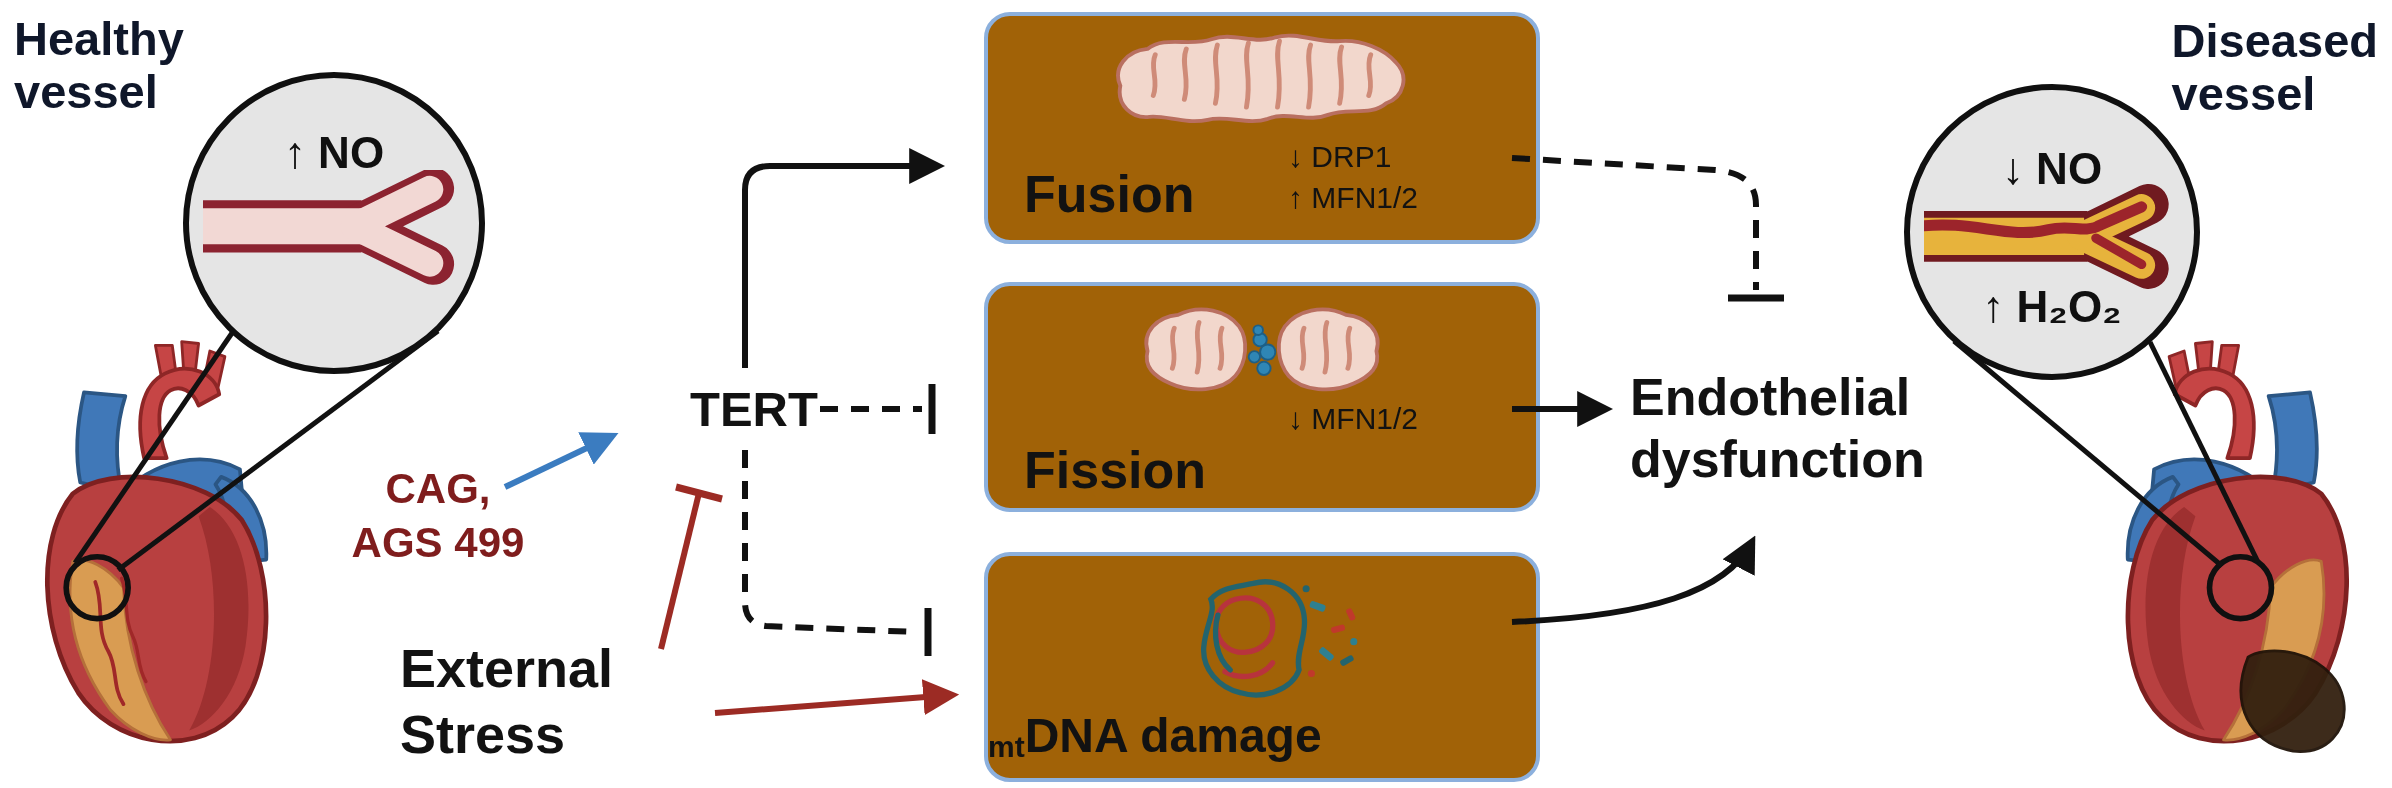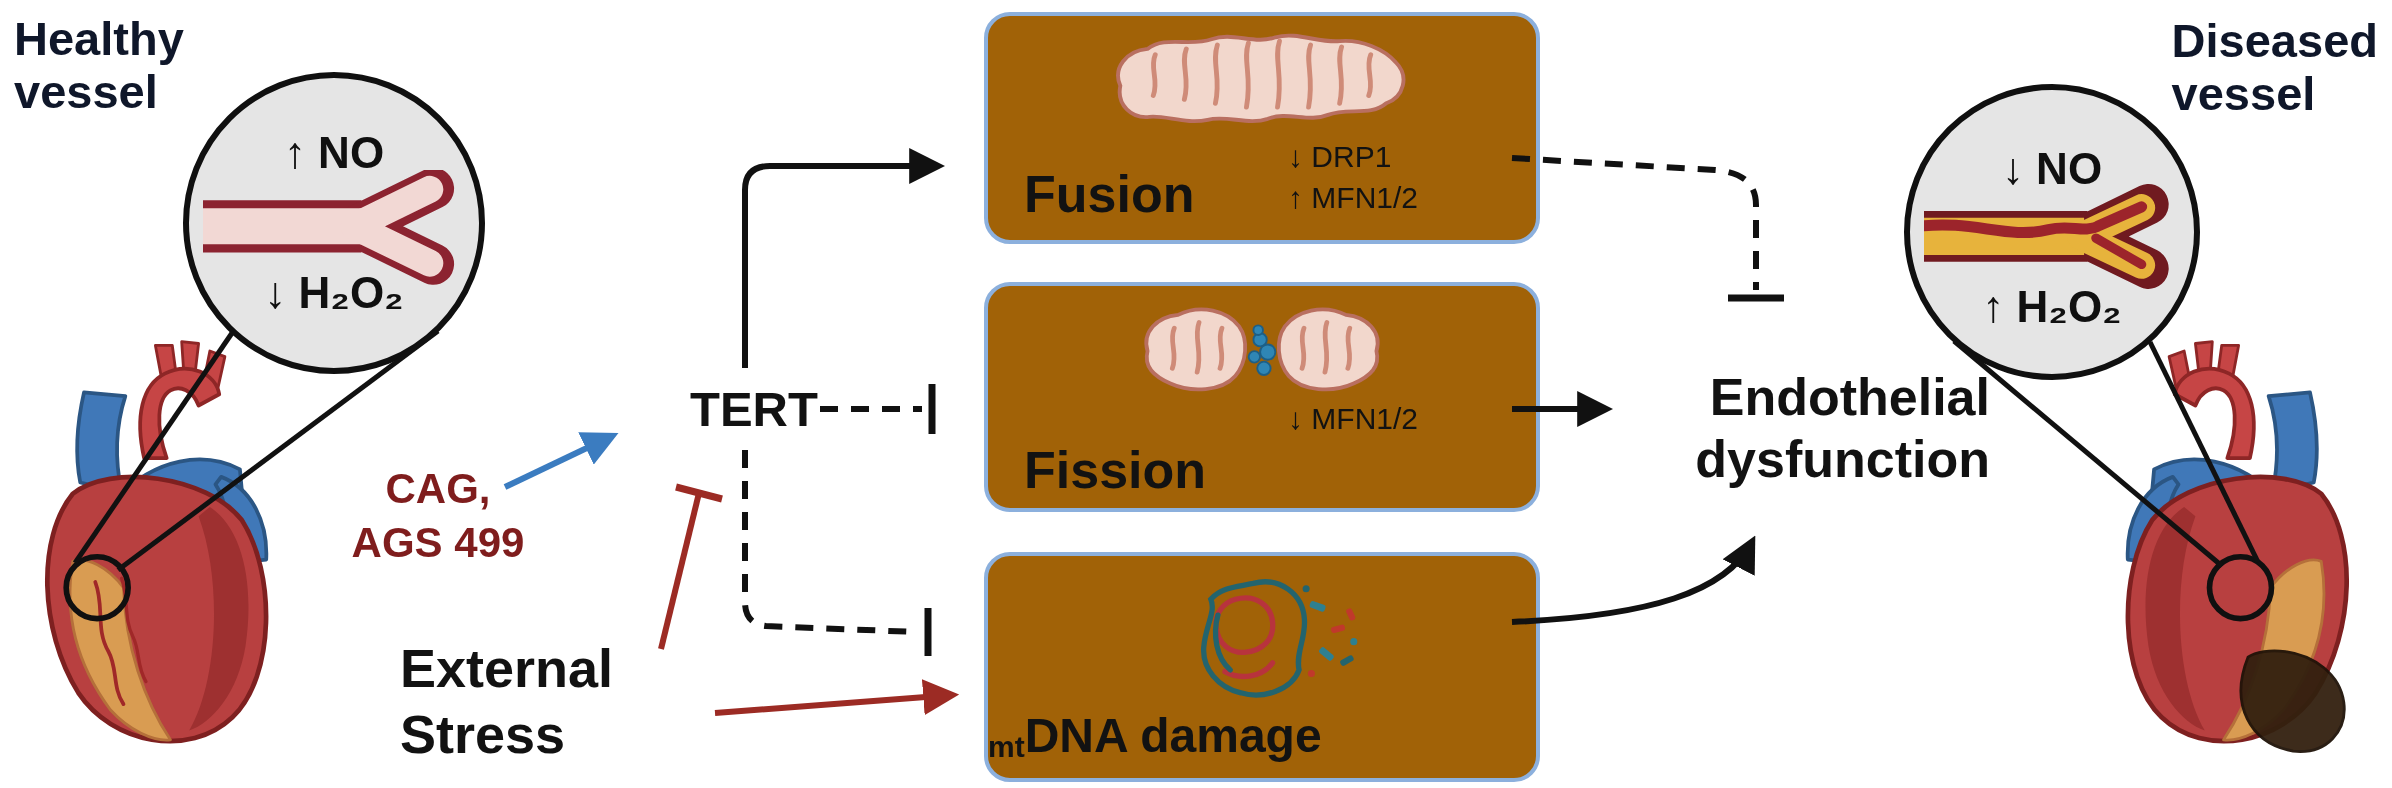--- a/index.html
+++ b/index.html
@@ -5,21 +5,21 @@
   *{box-sizing:border-box;margin:0;padding:0}
   html,body{width:2392px;height:788px;background:#ffffff;font-family:"Liberation Sans",sans-serif;color:#121212;overflow:hidden}
   #canvas{position:relative;width:2392px;height:788px;background:#fff}
   .abs{position:absolute}
   .vessel-title{font-weight:bold;font-size:47px;line-height:1.13;white-space:pre-line;color:#0f172a;z-index:3}
   .magnifier{position:absolute;border:6px solid #101010;border-radius:50%;background:#e5e5e5;overflow:hidden;z-index:2}
   .circle-label{position:absolute;width:100%;text-align:center;font-size:44px;font-weight:600;color:#101010;z-index:3}
   .activators{position:absolute;color:#7f1d1d;font-weight:bold;font-size:42px;text-align:center;line-height:1.28;white-space:pre-line;z-index:3}
   .tert{position:absolute;font-size:49px;font-weight:bold;z-index:3}
   .stress{position:absolute;font-size:54px;font-weight:bold;text-align:left;line-height:1.22;white-space:pre-line;z-index:3}
-  .endo{position:absolute;font-size:52px;font-weight:bold;text-align:right;line-height:1.2;white-space:pre-line;z-index:3}
+  .endo{position:absolute;font-size:52px;font-weight:bold;text-align:left;line-height:1.2;white-space:pre-line;z-index:3}
   .pathway-box{position:absolute;left:984px;width:556px;background:#a16207;border:4px solid #8cb0dd;border-radius:26px;z-index:2}
   .box-title{position:absolute;left:36px;font-size:52px;font-weight:bold}
   .box-stats{position:absolute;left:300px;font-size:30px;font-weight:500;line-height:1.38}
   .mtdna-label{position:absolute;width:100%;text-align:left;bottom:14px;font-size:48px;font-weight:bold}
   .mtdna-prefix{font-size:30px;font-weight:bold;vertical-align:-5px}
   .art{position:absolute;z-index:1}
   .in-circle{position:absolute;z-index:2}
   .overlay{position:absolute;left:0;top:0;width:2392px;height:788px;pointer-events:none;z-index:4}
   svg{display:block}
 </style>
@@ -34,21 +34,20 @@
 vessel</div>
 
   <div class="magnifier" style="left:183px;top:72px;width:302px;height:302px">
     <div class="circle-label" style="top:50px">↑ NO</div>
     <svg class="in-circle" style="left:14px;top:92px" width="270" height="118" viewBox="0 0 300 130">
       <path d="M-12,62 L176,62" stroke="#8c2330" stroke-width="58" fill="none"></path>
       <path d="M170,62 L256,20 M170,62 L256,104" stroke="#8c2330" stroke-width="46" stroke-linecap="round" fill="none"></path>
       <path d="M-12,62 L176,62" stroke="#f2d8d4" stroke-width="40" fill="none"></path>
       <path d="M168,62 L252,21 M168,62 L252,103" stroke="#f2d8d4" stroke-width="30" stroke-linecap="round" fill="none"></path>
     </svg>
-    <div class="circle-label" style="top:190px">↓ H₂O₂</div>
   </div>
 
   <div class="magnifier" style="left:1904px;top:84px;width:296px;height:296px">
     <div class="circle-label" style="top:54px">↓ NO</div>
     <svg class="in-circle" style="left:14px;top:94px" width="266" height="110" viewBox="0 0 300 130">
       <path d="M-12,62 L186,62" stroke="#701a20" stroke-width="60" fill="none"></path>
       <path d="M180,62 L258,24 M180,62 L258,100" stroke="#701a20" stroke-width="48" stroke-linecap="round" fill="none"></path>
       <path d="M-12,62 L182,62" stroke="#e7b33c" stroke-width="44" fill="none"></path>
       <path d="M178,62 L250,28 M178,62 L250,96" stroke="#e7b33c" stroke-width="32" stroke-linecap="round" fill="none"></path>
       <path d="M-12,50 C50,42 92,66 140,54 C165,48 182,58 198,50 L250,27" stroke="#9c242b" stroke-width="13" stroke-linecap="round" fill="none"></path>

